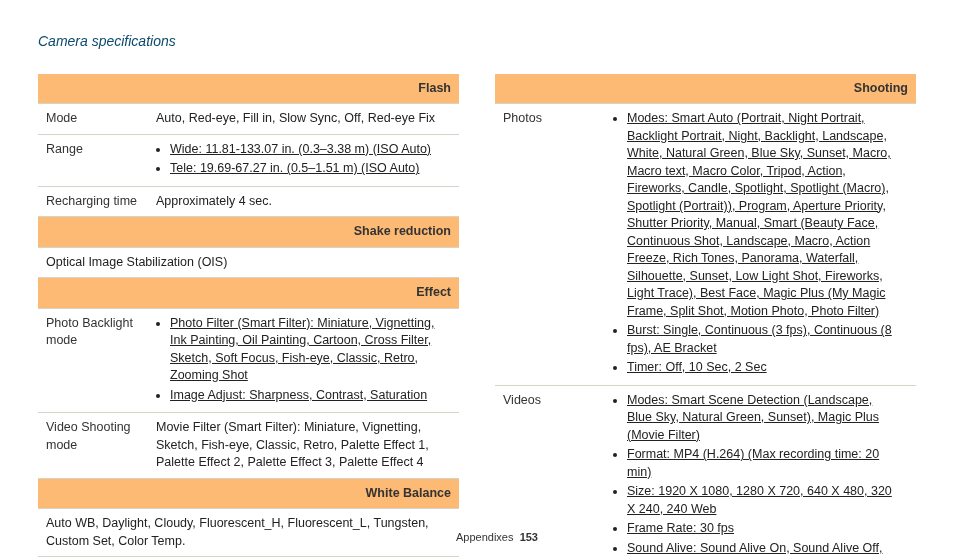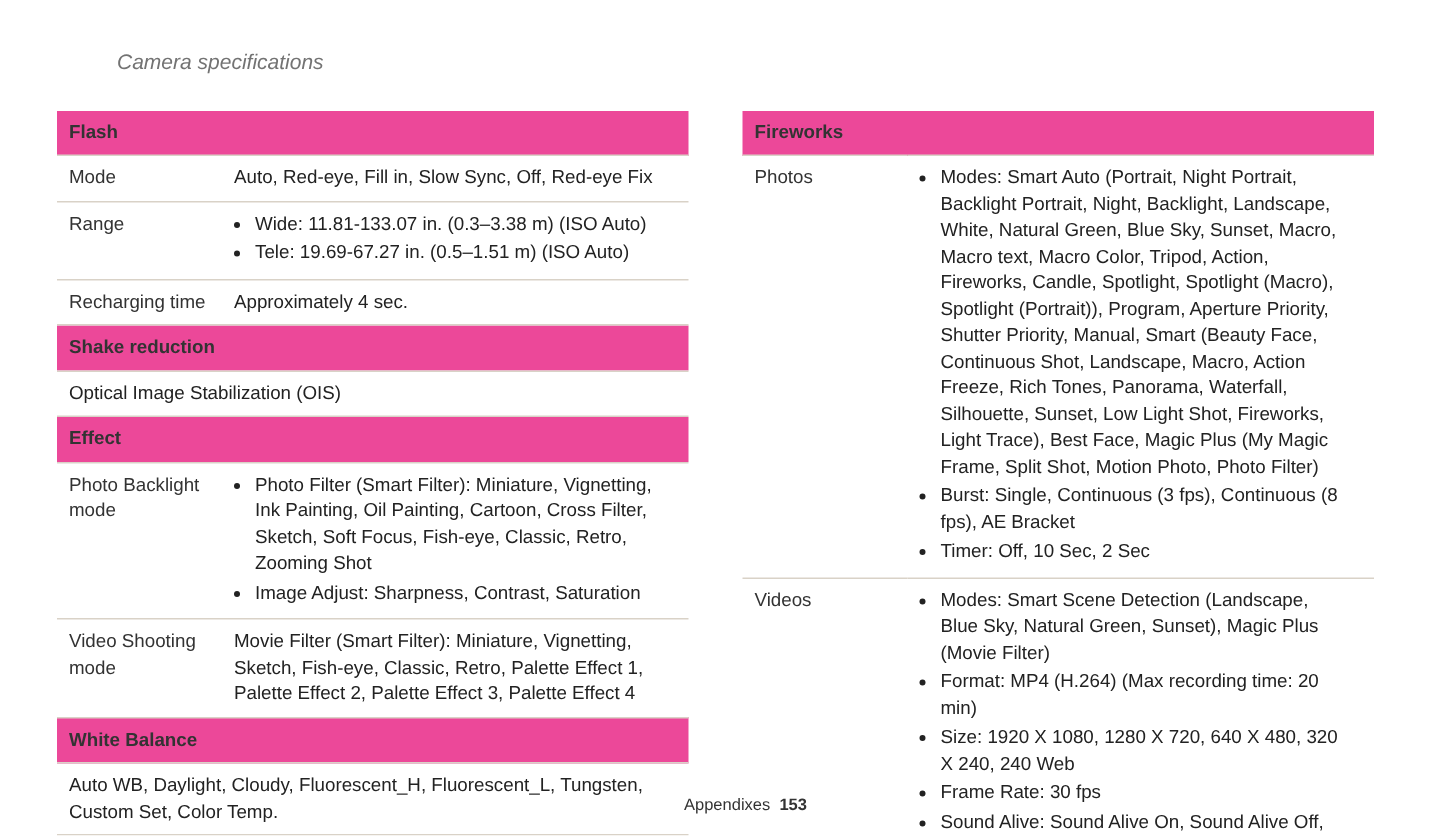--- a/index.html
+++ b/index.html
@@ -1,26 +1,26 @@
 <!DOCTYPE html>
 <html><head>
 <meta charset="utf-8">
 <style>
   * { box-sizing: border-box; }
   body { margin:0; font-family: "Segoe UI", Arial, sans-serif; background:#fff; color:#222; font-size:12.5px; line-height:1.4; }
   .page { width:954px; height:557px; padding:32px 38px 18px 38px; position:relative; }
-  .title { color:#737373; font-size:14px; margin-bottom:22px; font-style:italic;margin-left:40px; }
+  .title { color:#0c4a6e; font-size:14px; margin-bottom:22px; font-style:italic; }
   .cols { display:flex; gap:36px; }
   .col { flex:1; }
   table { width:100%; border-collapse:collapse; }
   td { padding:6px 8px; vertical-align:top; border-bottom:1px solid #d9d2c7; }
-  .section-hd td { background:#ec4899; font-weight:600; color:#333; }
+  .section-hd td { background:#fdba74; font-weight:600; color:#333;text-align:right; }
   .label-cell { width:110px; color:#333;margin-top:39px; }
   ul.bullets { margin:0; padding-left:14px; }
-  ul.bullets li { margin:0 12px 2px 0; }
+  ul.bullets li { margin:0 12px 2px 0;text-decoration:underline; }
   .footer { position:absolute; bottom:12px; width:100%; left:0; text-align:center; font-size:11px; color:#333;padding-left:40px; }
   .footer .pg { font-weight:600; }
 </style>
 </head>
 <body>
 
 <div class="page">
   <div class="title">Camera specifications</div>
   <div class="cols">
     <div class="col">
@@ -79,21 +79,21 @@
             </tr>
 
       </tbody>
         </table>
     </div>
 
     <div class="col">
       <table>
         <tbody>
             <tr class="section-hd">
-              <td colspan="2">Fireworks</td>
+              <td colspan="2">Shooting</td>
             </tr>
         <tr>
           <td class="label-cell">Photos</td>
           <td>
             <ul class="bullets">
               <li>Modes: Smart Auto (Portrait, Night Portrait, Backlight Portrait, Night, Backlight, Landscape, White, Natural Green, Blue Sky, Sunset, Macro, Macro text, Macro Color, Tripod, Action, Fireworks, Candle, Spotlight, Spotlight (Macro), Spotlight (Portrait)), Program, Aperture Priority, Shutter Priority, Manual, Smart (Beauty Face, Continuous Shot, Landscape, Macro, Action Freeze, Rich Tones, Panorama, Waterfall, Silhouette, Sunset, Low Light Shot, Fireworks, Light Trace), Best Face, Magic Plus (My Magic Frame, Split Shot, Motion Photo, Photo Filter)</li>
               <li>Burst: Single, Continuous (3 fps), Continuous (8 fps), AE Bracket</li>
               <li>Timer: Off, 10 Sec, 2 Sec</li>
             </ul>
           </td>

